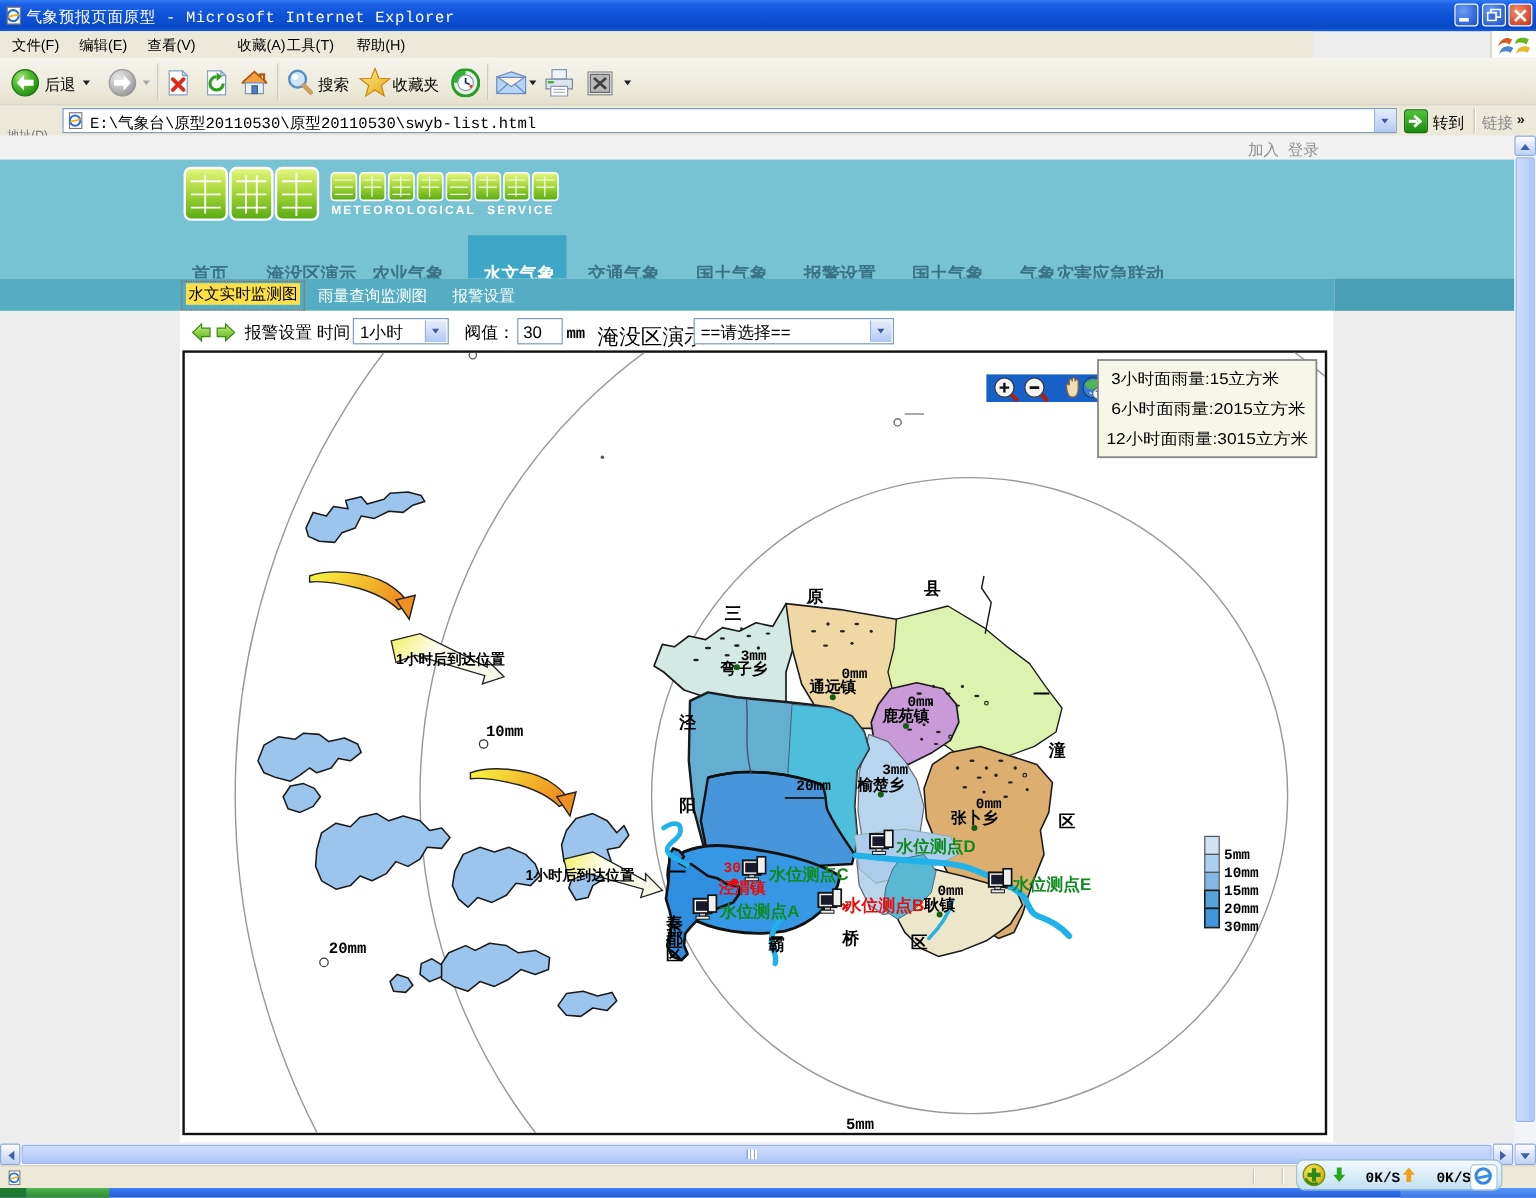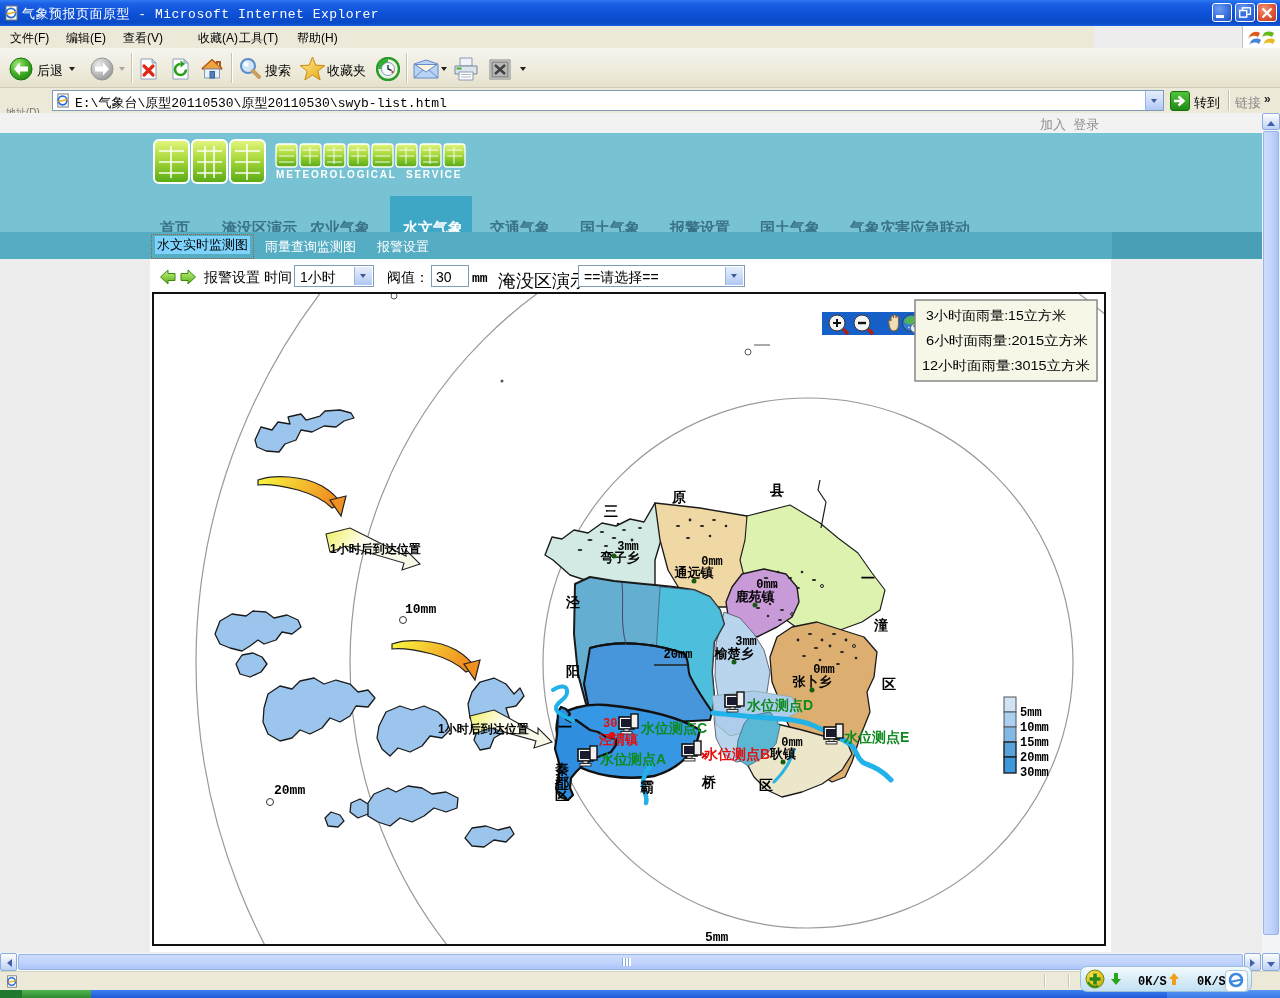--- a/index.html
+++ b/index.html
@@ -234,21 +234,21 @@
 <div class="navitem" style="left:403px;color:#fff">水文气象</div>
 <div class="navitem" style="left:490px">交通气象</div>
 <div class="navitem" style="left:580px">国土气象</div>
 <div class="navitem" style="left:670px">报警设置</div>
 <div class="navitem" style="left:760px">国土气象</div>
 <div class="navitem" style="left:850px">气象灾害应急联动</div>
 
 <div class="abs" id="subnav"></div>
 <div class="abs" id="subnavR"></div>
 <div class="abs" style="left:151px;top:234px;width:103px;height:25px;border:1px dotted #a05a3a;box-sizing:border-box"></div>
-<div class="abs" style="left:155px;top:236px;width:95px;height:18px;background:#7dd3fc;font-size:13px;color:#000;text-align:center;line-height:18px">水文实时监测图</div>
+<div class="abs" style="left:155px;top:236px;width:95px;height:18px;background:#fde047;font-size:13px;color:#000;text-align:center;line-height:18px">水文实时监测图</div>
 <div class="abs" style="left:265px;top:238px;font-size:13px;color:#fff">雨量查询监测图</div>
 <div class="abs" style="left:377px;top:238px;font-size:13px;color:#fff">报警设置</div>
 
 <div class="abs" id="contentwhite"></div>
 <svg class="abs" style="left:160px;top:269px" width="36" height="16" viewBox="0 0 36 16">
     <defs>
       <linearGradient id="ga" x1="0" y1="0" x2="0" y2="1">
         <stop offset="0" stop-color="#c8f080"></stop>
         <stop offset="1" stop-color="#58b018"></stop>
       </linearGradient>

